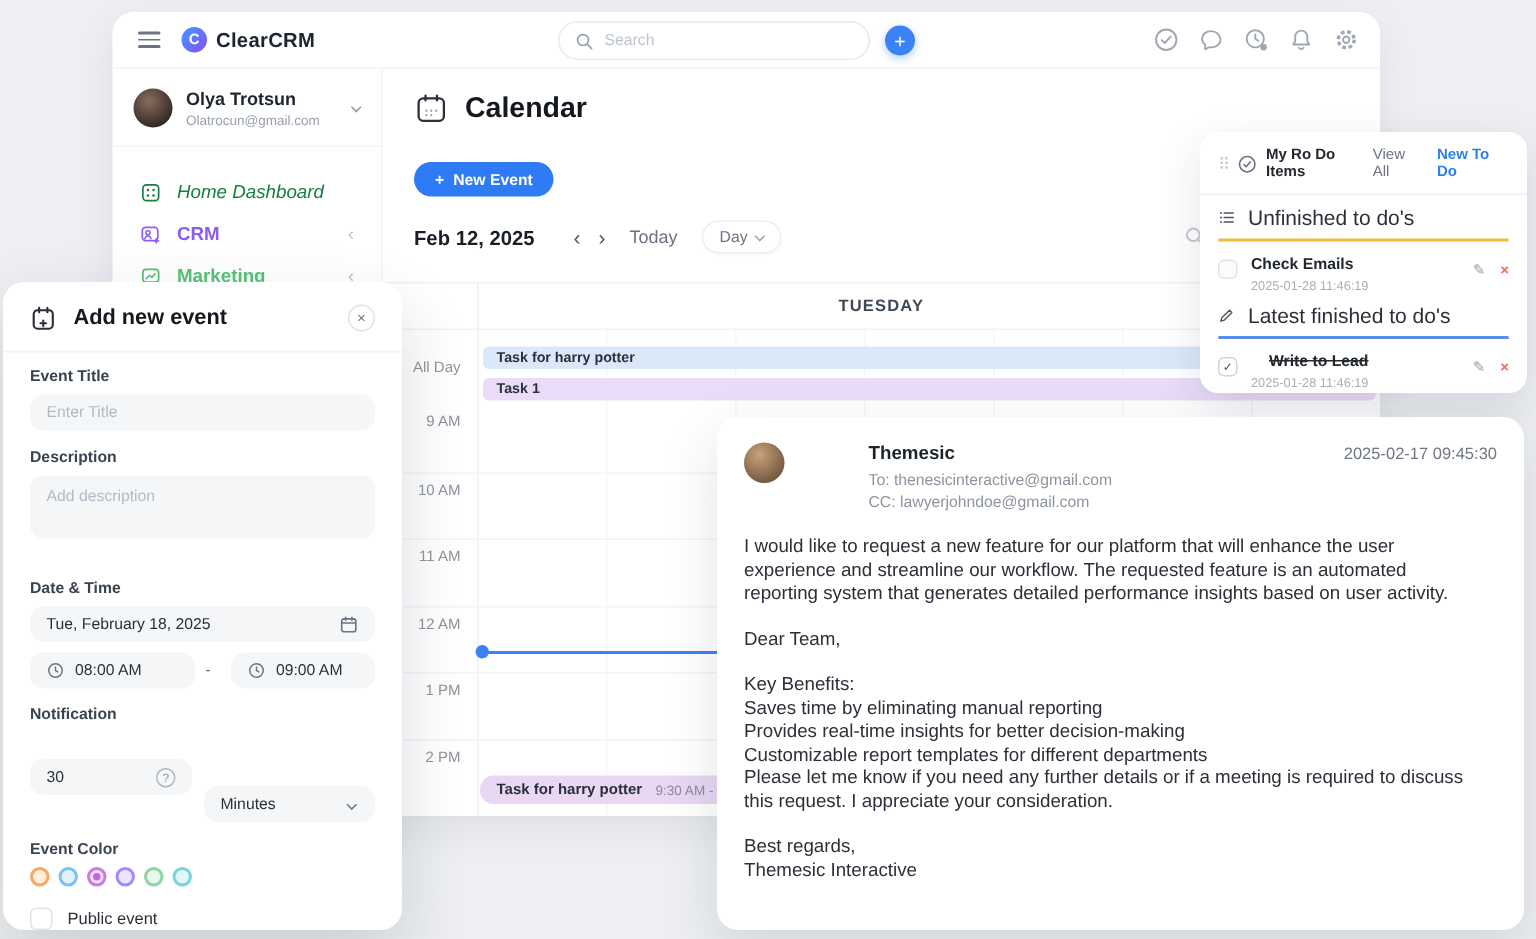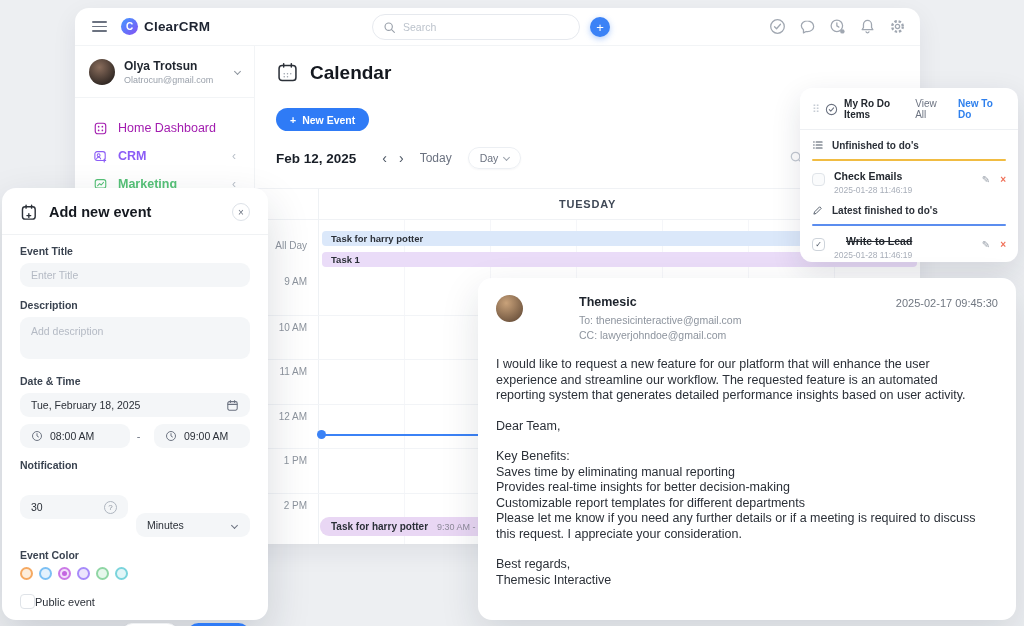--- a/index.html
+++ b/index.html
@@ -25,21 +25,21 @@
   
   .sidebar { position:absolute; left:0; top:38px; width:180px; bottom:0; border-right:1px solid #f2f4f6; }
   .user { display:flex; align-items:center; gap:9px; padding:13px 14px 12px; border-bottom:1px solid #f2f4f6; cursor:pointer; }
   .avatar-s { width:26px; height:26px; border-radius:50%; background:radial-gradient(circle at 40% 32%,#8a6d5c,#2e2622 78%); flex:none; }
   .user-name { font-size:12px; font-weight:bold; color:#1f252e; }
   .user-email { font-size:9px; color:#9aa1ab; margin-top:2px; }
   .chev { display:inline-block; width:5px; height:5px; border-right:1.4px solid currentColor; border-bottom:1.4px solid currentColor; transform:rotate(45deg); }
   .user .chev { margin-left:auto; color:#8d949e; margin-bottom:2px; }
   .menu { padding-top:16px; }
   .mi { height:28px; display:flex; align-items:center; gap:10px; padding:0 18px; font-size:12.5px; cursor:pointer; }
-  .mi-home { color:#a21caf; }
+  .mi-home { color:#15803d;font-style:italic; }
   .mi-crm { color:#8b5cf6; font-weight:bold; }
   .mi-mkt { color:#57c278; font-weight:bold; }
   .mi .side-chev { margin-left:auto; color:#b8bfc8; font-size:12px; font-weight:normal; }
 
   
   .main { position:absolute; left:180px; top:38px; right:0; bottom:0; }
   .cal-title { position:absolute; top:15px; left:21px; display:flex; align-items:center; gap:11px; }
   .cal-title .txt { font-size:19px; font-weight:bold; color:#14181f; }
   .new-event { position:absolute; top:62px; left:21px; height:23px; border:none; border-radius:12px; background:#2f7bf6; color:#fff; font-size:10.5px; font-weight:bold; display:flex; align-items:center; gap:6px; padding:0 14px; cursor:pointer; font-family:"Liberation Sans",sans-serif; }
   .datebar { position:absolute; top:101px; left:21px; height:22px; display:flex; align-items:center; }
@@ -71,21 +71,21 @@
   
   .todo { position:absolute; left:800px; top:88px; width:218px; height:174px; background:#fff; border-radius:12px; box-shadow:0 10px 30px rgba(25,35,55,.12); z-index:3; padding:10px 12px 0; }
   .todo-head { display:flex; align-items:center; }
   .drag { color:#c6ccd4; font-size:11px; margin-right:6px; cursor:grab; letter-spacing:-1px; }
   .todo-title { font-size:10px; font-weight:bold; color:#23282f; margin-left:6px; }
   .todo-links { margin-left:auto; display:flex; gap:10px; align-items:center; }
   .view-all { font-size:10px; color:#6b7280; cursor:pointer; }
   .new-todo { font-size:10px; color:#2f80ed; font-weight:bold; cursor:pointer; }
   .todo-div { height:1px; background:#eef0f3; margin:9px -12px 8px; }
   .sec-row { display:flex; align-items:center; gap:8px; height:14px; margin-top:2px; }
-  .sec-lbl { font-size:10px; font-weight:bold; color:#2b3038; }
+  .sec-lbl { font-size:14px; font-weight:normal; color:#2b3038; }
   .uline { height:2px; border-radius:1px; margin:7px 0 6px; }
   .uline.y { background:#f1bc42; }
   .uline.b { background:#5b8def; }
   .titem { display:flex; align-items:flex-start; padding:3px 0 6px; }
   .cbox { width:13px; height:13px; border:1px solid #e0e4e9; border-radius:4px; background:#fafbfc; margin-top:3px; flex:none; cursor:pointer; display:flex; align-items:center; justify-content:center; font-size:8px; color:#4b5563; }
   .cbox.done { background:#fff; border-color:#ced4db; }
   .ti-main { margin-left:9px; }
   .ti-title { font-size:10.5px; font-weight:bold; color:#23282f; }
   .ti-title.struck { text-decoration:line-through;text-align:right; }
   .ti-ts { font-size:8.5px; color:#a8aeb9; margin-top:3px; }
@@ -130,21 +130,21 @@
   .notif-unit .chev { color:#6b7280; margin-right:2px; }
   .swatches { display:flex; gap:6px; margin-top:2px; }
   .sw { width:13px; height:13px; border-radius:50%; border:2px solid; display:flex; align-items:center; justify-content:center; cursor:pointer; }
   .sw.c0 { border-color:#f5a962; background:#fdeedd; }
   .sw.c1 { border-color:#7cc0f4; background:#e3f1fd; }
   .sw.c2 { border-color:#cb7ae6; background:#f3dffa; }
   .sw.c2 i { width:5px; height:5px; border-radius:50%; background:#c465e0; }
   .sw.c3 { border-color:#a78bfa; background:#ece5fd; }
   .sw.c4 { border-color:#8fd6a4; background:#e6f7ec; }
   .sw.c5 { border-color:#7ad4dc; background:#e2f6f8; }
-  .pub-row { display:flex; align-items:center; gap:0; margin-top:14px; }
+  .pub-row { display:flex; align-items:center; gap:10px; margin-top:14px; }
   .pub-box { width:15px; height:15px; border:1px solid #dfe3e8; border-radius:4px; background:#fff; cursor:pointer; }
   .pub-lbl { font-size:11px; color:#2b3038; }
   .mo-btns { display:flex; justify-content:flex-end; align-items:center; gap:8px; margin-top:14px; }
   .btn-close { height:23px; padding:0 15px; border:1px solid #eef0f3; border-radius:13px; background:#fff; font-size:10.5px; color:#3a4350; cursor:pointer; box-shadow:0 1px 3px rgba(25,35,55,.06); font-family:"Liberation Sans",sans-serif; }
   .btn-save { height:23px; padding:0 19px; border:none; border-radius:13px; background:#2f7bf6; font-size:10.5px; color:#fff; font-weight:bold; cursor:pointer; font-family:"Liberation Sans",sans-serif; }
 </style>
 </head>
 <body>
 
 <div class="app">
@@ -442,21 +442,21 @@
       </span>
   </div>
   <div class="mo-hr"></div>
 
   <div class="flabel">Event Title</div>
   <input class="fld" placeholder="Enter Title" style="">
 
   <div class="flabel" style="margin-top:12px">Description</div>
   <textarea class="fld" placeholder="Add description" style=""></textarea>
 
-  <div class="flabel" style="margin-top:12px">Date &amp; Time</div>
+  <div class="flabel" style="margin-top:22px">Date &amp; Time</div>
   <div class="field">
     <span>Tue, February 18, 2025</span>
     <span style="margin-left:auto">
       <svg width="13" height="13" viewBox="0 0 16 16">
           <rect x="2.2" y="3.2" width="11.6" height="10.6" rx="2" fill="none" stroke="#6b7280" stroke-width="1.3"></rect>
           <path d="M5.4 1.8v2.6M10.6 1.8v2.6M2.4 6.6h11.2" stroke="#6b7280" stroke-width="1.3" stroke-linecap="round"></path>
         </svg>
     </span>
   </div>
   <div class="mrow">

